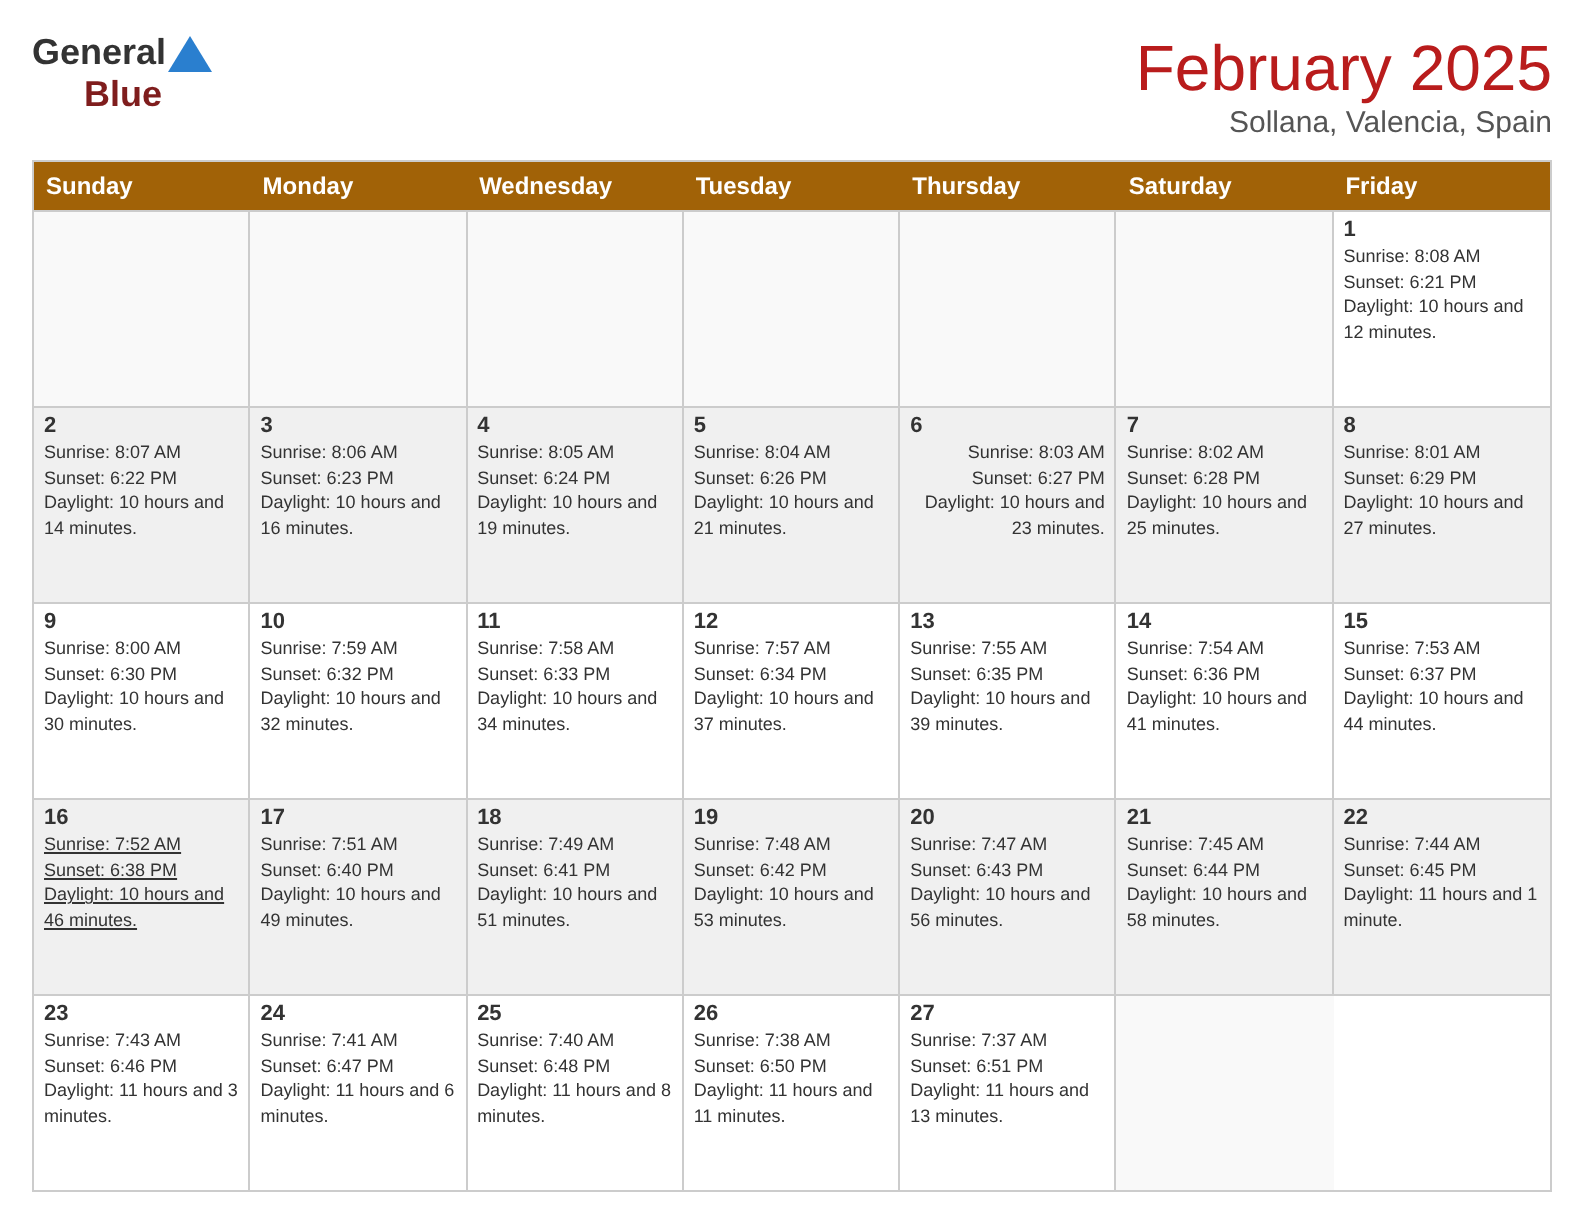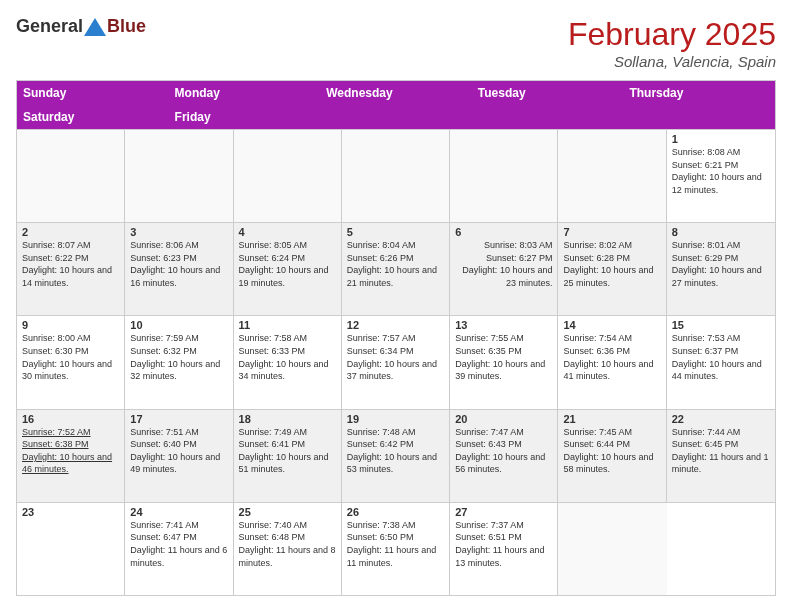--- a/index.html
+++ b/index.html
@@ -31,32 +31,31 @@
       text-align: right;
     }
     .month-title {
       font-size: 32px;
       color: #b91c1c;
       font-weight: normal;
     }
     .subtitle {
       font-size: 15px;
       color: #555;
-      font-style: italic;
     }
     .calendar {
       flex: 1;
       border: 1px solid #ccc;
       display: flex;
       flex-direction: column;
     }
     .cal-header {
       display: grid;
-      grid-template-columns: repeat(5, 1fr);
-      background: #a21caf;
+      grid-template-columns: repeat(7, 1fr);
+      background: #a16207;
     }
     .cal-header-cell {
       color: #fff;
       font-size: 12px;
       font-weight: bold;
       padding: 5px 6px;
       text-align: left;
     }
     .cal-body {
       flex: 1;
@@ -96,21 +95,21 @@
       font-size: 9px;
       line-height: 1.4;
       color: #333;
     }
   </style>
 </head>
 <body>
 
 <div class="page">
   <div class="header">
-    <div class="logo" style="flex-direction: row; align-items: center;">
+    <div class="logo" style="flex-direction: column; align-items: center;">
         <div style="display: flex; align-items: center;">
           <span style="font-size: 18px; font-weight: bold; color: rgb(51, 51, 51);">General</span>
           <svg width="24" height="20" viewBox="0 0 24 20">
             <polygon points="12,1 23,19 1,19" fill="#2a7fcf"></polygon>
           </svg>
         </div>
         <span style="font-size: 18px; font-weight: bold; color: #7f1d1d;">Blue</span>
       </div>
     <div class="title-block">
       <div class="month-title">February 2025</div>
@@ -271,20 +270,23 @@
           <div class="cal-cell shaded">
             <span class="day-num">22</span>
             <div class="cell-text" style="white-space: pre-line;">Sunrise: 7:44 AM
 Sunset: 6:45 PM
 Daylight: 11 hours and 1 minute.</div>
           </div>
         </div>
         <div class="cal-row">
           <div class="cal-cell">
             <span class="day-num">23</span>
+            <div class="cell-text" style="white-space: pre-line;">Sunrise: 7:43 AM
+Sunset: 6:46 PM
+Daylight: 11 hours and 3 minutes.</div>
           </div>
           <div class="cal-cell">
             <span class="day-num">24</span>
             <div class="cell-text" style="white-space: pre-line;">Sunrise: 7:41 AM
 Sunset: 6:47 PM
 Daylight: 11 hours and 6 minutes.</div>
           </div>
           <div class="cal-cell">
             <span class="day-num">25</span>
             <div class="cell-text" style="white-space: pre-line;">Sunrise: 7:40 AM

